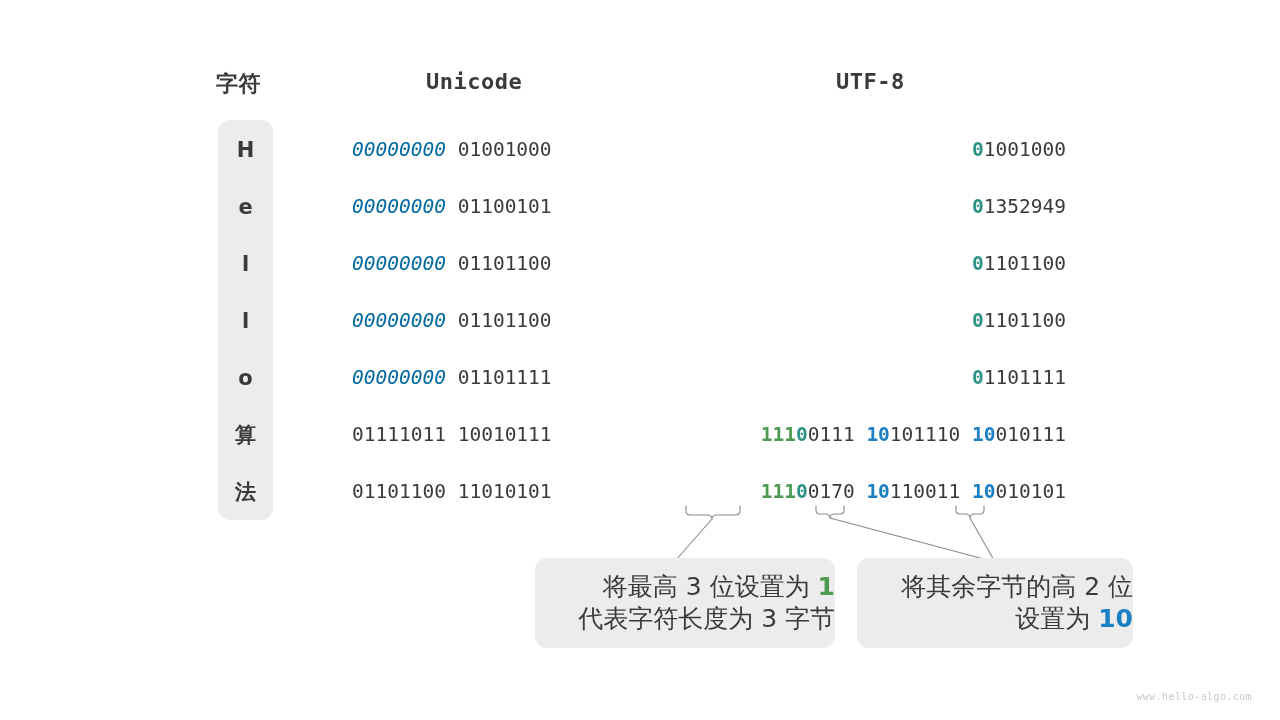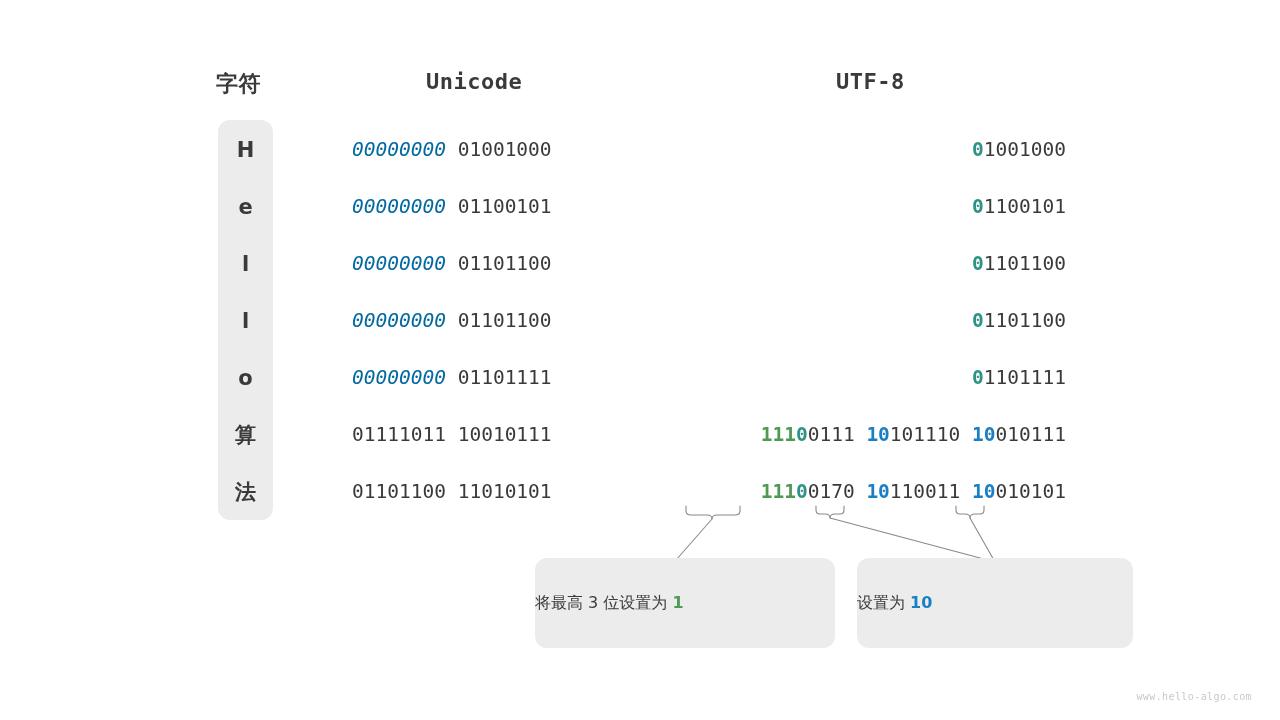--- a/index.html
+++ b/index.html
@@ -70,23 +70,23 @@
   .b-teal   { color: #2e9287; font-weight: bold; }
   .b-green  { color: #4e9a52; font-weight: bold; text-align: center; }
   .b-blue   { color: #1b7fc4; font-weight: bold; }
 
   
   .callout {
     position: absolute;
     background: #ececec;
     border-radius: 12px;
     font-family: "DejaVu Sans", sans-serif;
-    font-size: 16px;
+    font-size: 25px;
     color: #3a3a3a;
-    text-align: left;
+    text-align: right;
     box-sizing: border-box;
     display: flex;
     flex-direction: column;
     justify-content: center;
     line-height: 32px;
   }
   #callout-1 { left: 535px; top: 558px; width: 300px; height: 90px; }
   #callout-2 { left: 857px; top: 558px; width: 276px; height: 90px; }
   .callout .hl-green { color: #4e9a52; font-weight: bold; }
   .callout .hl-blue  { color: #1b7fc4; font-weight: bold; }
@@ -120,21 +120,21 @@
   <div class="col-header utf">UTF-8</div>
 
   <div id="char-capsule"></div>
 
   <div id="rows-host">
       <div class="char-cell" style="top: 137px;">H</div>
       <div class="bin-row uni-row" style="top: 137px;"><span class="b-dim">00000000</span><span> </span><span class="b-dark">01001000</span></div>
       <div class="bin-row utf-row" style="top: 137px;"><span><span class="b-teal">0</span><span class="b-dark">1001000</span></span></div>
       <div class="char-cell" style="top: 194px;">e</div>
       <div class="bin-row uni-row" style="top: 194px;"><span class="b-dim">00000000</span><span> </span><span class="b-dark">01100101</span></div>
-      <div class="bin-row utf-row" style="top: 194px;"><span><span class="b-teal">0</span><span class="b-dark">1100101</span></span></div>
+      <div class="bin-row utf-row" style="top: 194px;"><span><span class="b-teal">0</span><span class="b-dark">1352949</span></span></div>
       <div class="char-cell" style="top: 251px;">l</div>
       <div class="bin-row uni-row" style="top: 251px;"><span class="b-dim">00000000</span><span> </span><span class="b-dark">01101100</span></div>
       <div class="bin-row utf-row" style="top: 251px;"><span><span class="b-teal">0</span><span class="b-dark">1101100</span></span></div>
       <div class="char-cell" style="top: 308px;">l</div>
       <div class="bin-row uni-row" style="top: 308px;"><span class="b-dim">00000000</span><span> </span><span class="b-dark">01101100</span></div>
       <div class="bin-row utf-row" style="top: 308px;"><span><span class="b-teal">0</span><span class="b-dark">1101100</span></span></div>
       <div class="char-cell" style="top: 365px;">o</div>
       <div class="bin-row uni-row" style="top: 365px;"><span class="b-dim">00000000</span><span> </span><span class="b-dark">01101111</span></div>
       <div class="bin-row utf-row" style="top: 365px;"><span><span class="b-teal">0</span><span class="b-dark">1101111</span></span></div>
       <div class="char-cell" style="top: 422px;">算</div>
@@ -159,23 +159,25 @@
       <path d="M830,518 L995,562"></path>
 
       <path d="M970,518 L995,562"></path>
     </g>
   </svg>
 
   <div class="callout" id="callout-1">
     <div>
       <span>将最高 3 位设置为 </span><span class="hl-green">1</span>
     </div>
+    <div>代表字符长度为 3 字节</div>
   </div>
 
   <div class="callout" id="callout-2">
+    <div>将其余字节的高 2 位</div>
     <div>
       <span>设置为 </span><span class="hl-blue">10</span>
     </div>
   </div>
 
   <div id="watermark">www.hello-algo.com</div>
 
 </div>
 
 </body></html>

